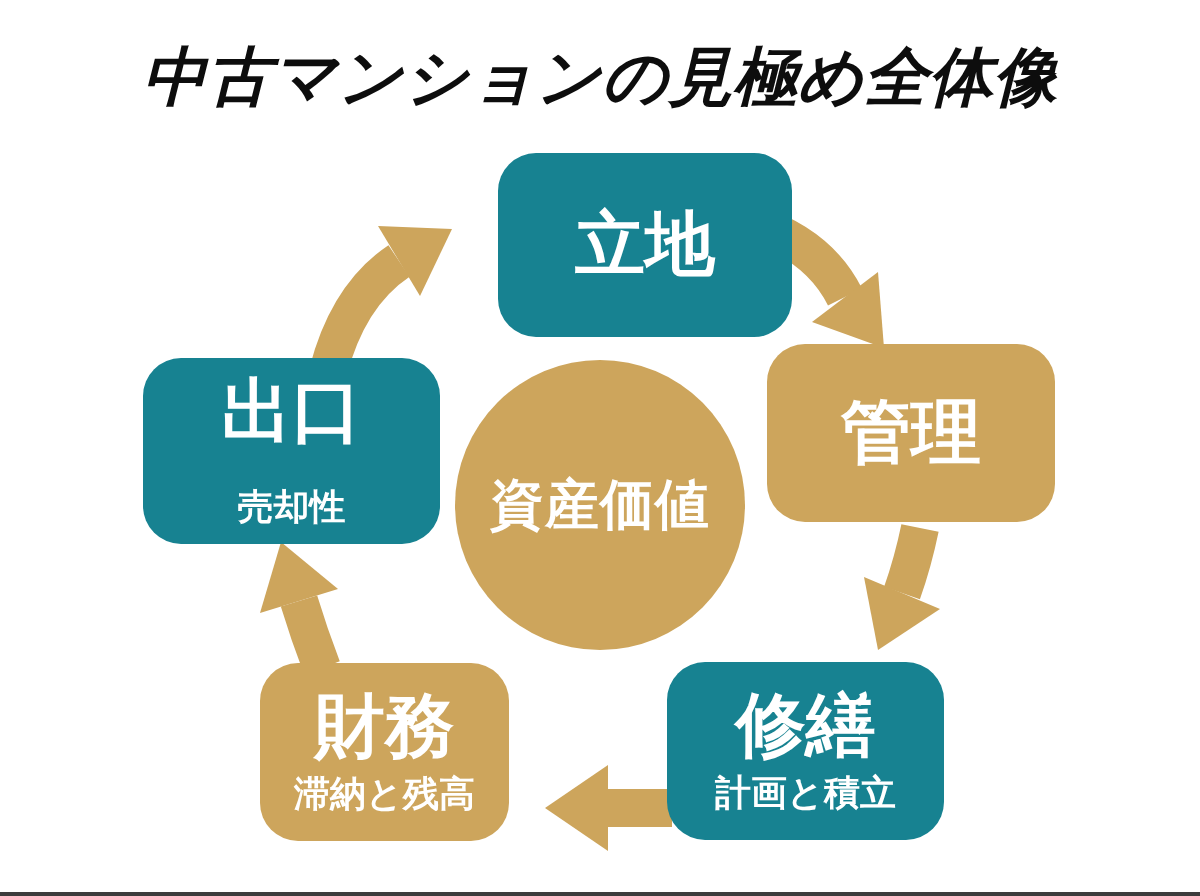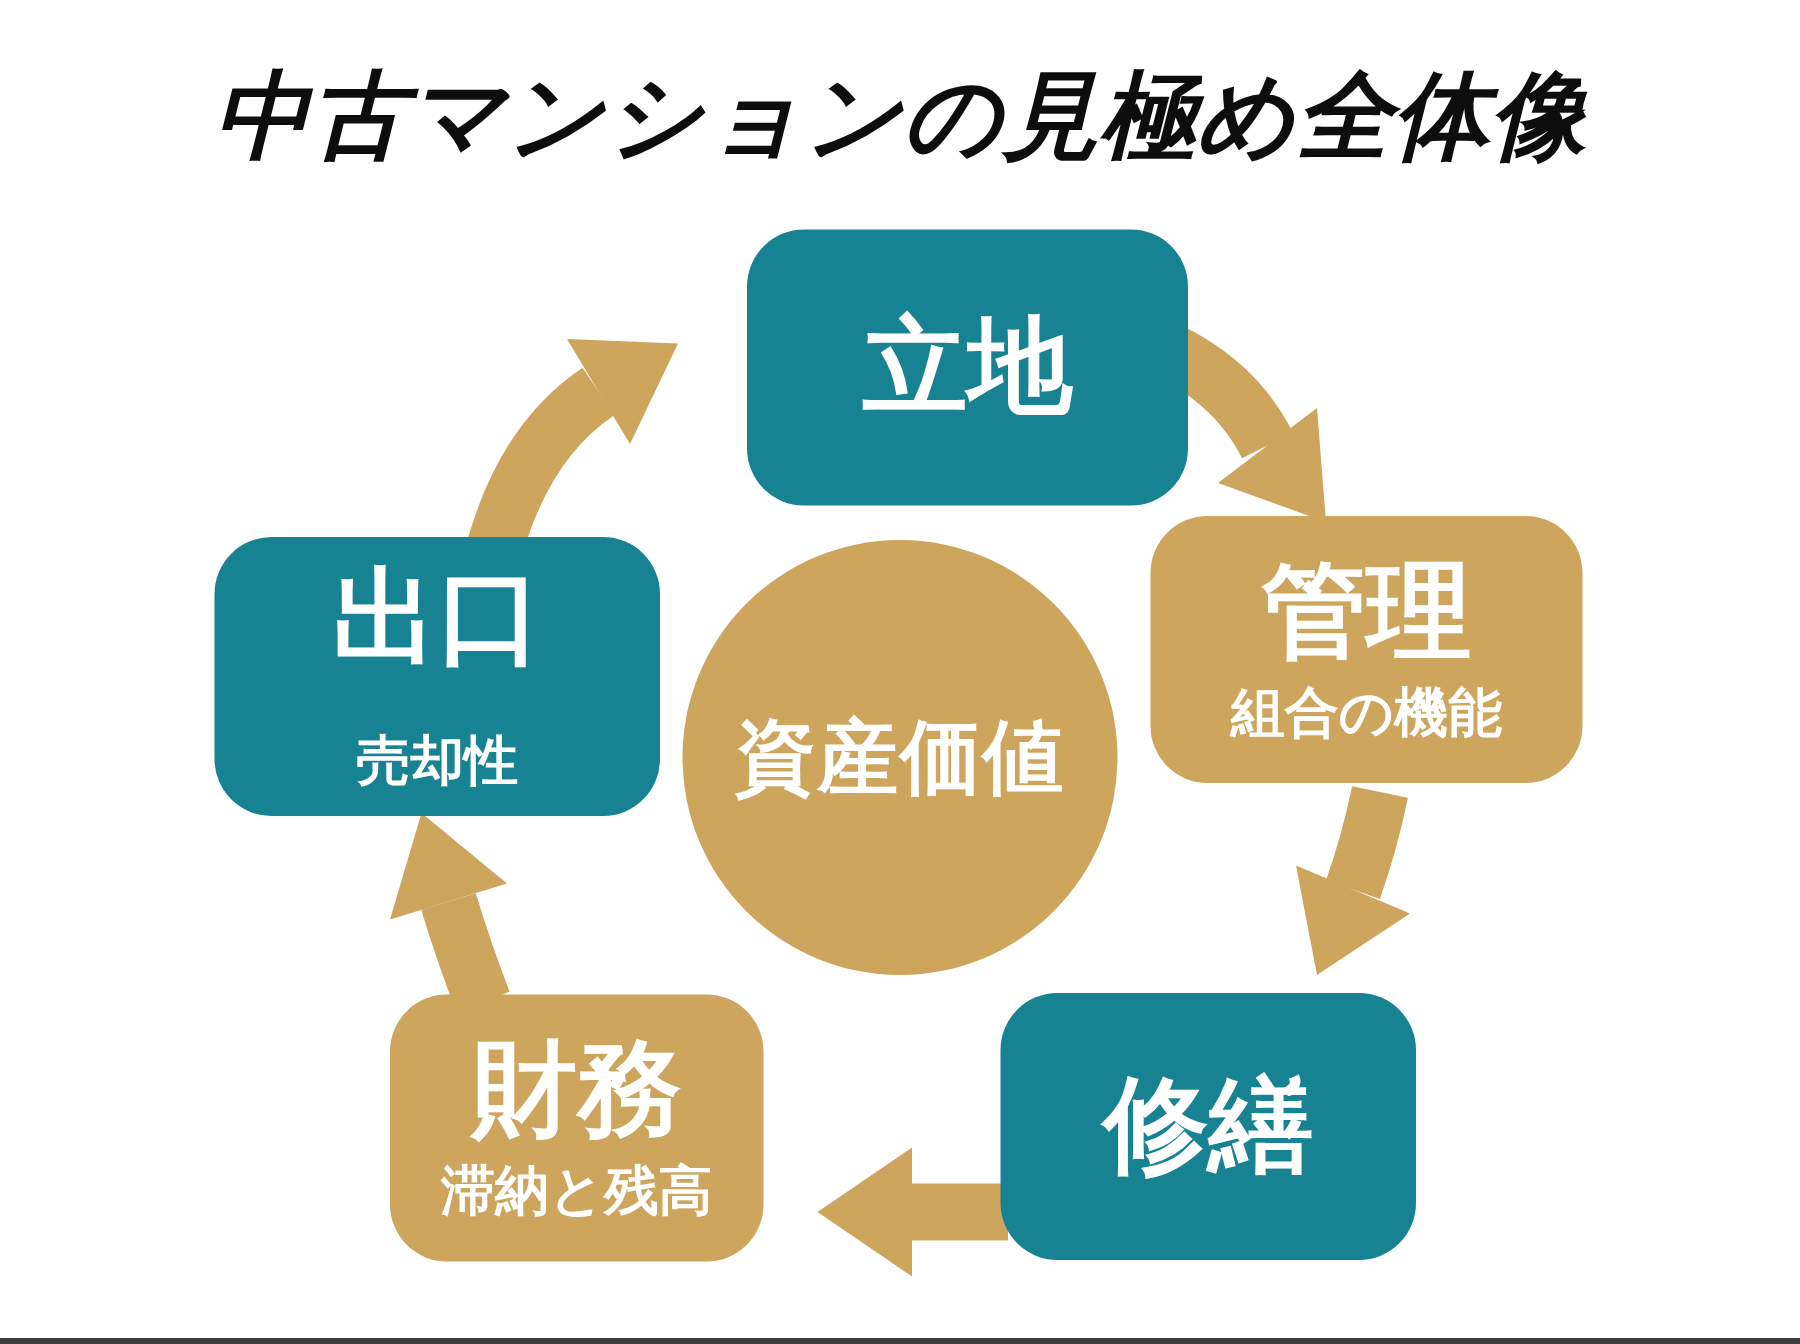--- a/index.html
+++ b/index.html
@@ -86,25 +86,25 @@
       <polygon class="arrow-head" points="281,542 260,613 338,589"></polygon>
     </g>
   </svg>
 
   <div class="node teal node-location">
     <div class="node-title">立地</div>
   </div>
 
   <div class="node gold node-management">
     <div class="node-title">管理</div>
-    <div class="node-sub">組合の機能</div>
   </div>
 
   <div class="node teal node-repair">
     <div class="node-title">修繕</div>
+    <div class="node-sub">計画と積立</div>
   </div>
 
   <div class="node gold node-finance">
     <div class="node-title">財務</div>
     <div class="node-sub">滞納と残高</div>
   </div>
 
   <div class="node teal node-exit">
     <div class="node-title">出口</div>
     <div class="node-sub">売却性</div>

